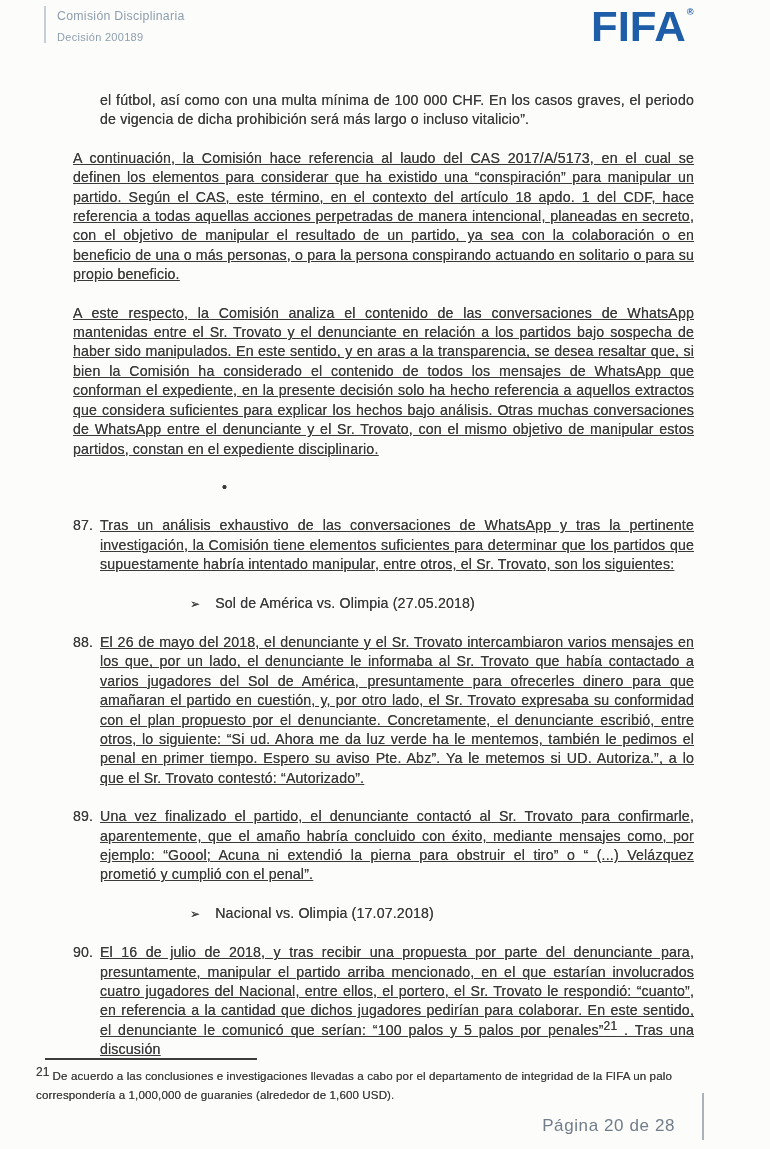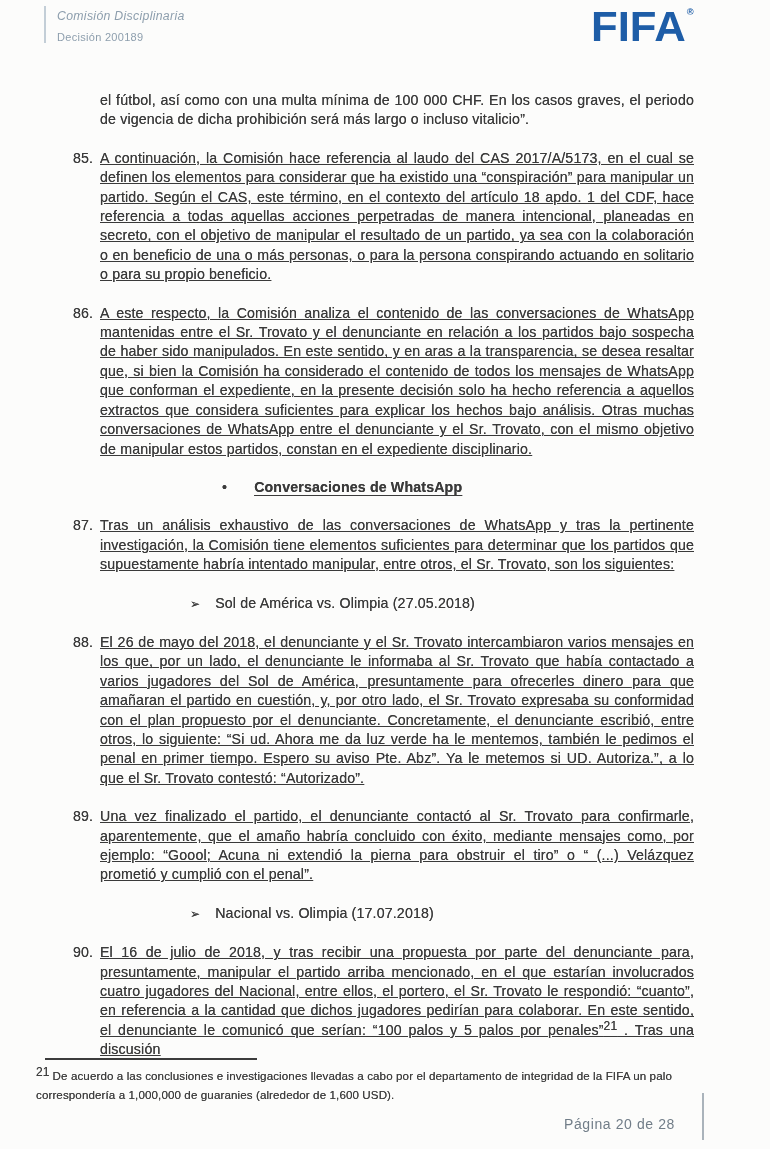--- a/index.html
+++ b/index.html
@@ -4,21 +4,21 @@
 <style>
   html,body{margin:0;padding:0;}
   body{
     width:770px;height:1149px;position:relative;overflow:hidden;
     background:#fcfcfb;
     font-family:"Liberation Sans","DejaVu Sans",sans-serif;
     color:#3a3a3a;
   }
   
   .hdr-rule{position:absolute;left:44px;top:6px;width:2px;height:37px;background:#c3ced7;}
-  .hdr-org{position:absolute;left:57px;top:9px;font-size:12.3px;color:#8d9ead;letter-spacing:.3px;font-style:italic;}
+  .hdr-org{position:absolute;left:57px;top:9px;font-size:12.3px;color:#8d9ead;letter-spacing:.3px;}
   .hdr-dec{position:absolute;left:57px;top:31px;font-size:11px;color:#8d9ead;letter-spacing:.3px;}
   .fifa-logo{
     position:absolute;top:6px;right:76px;
     font-size:42px;font-weight:900;color:#1e5da7;
     letter-spacing:0;line-height:1;transform:scaleX(1.04);transform-origin:right top;
   }
   .fifa-reg{font-size:9px;font-weight:700;vertical-align:26px;margin-left:1px;}
   
   .content{
     position:absolute;left:0;top:0;width:770px;box-sizing:border-box;
@@ -39,48 +39,45 @@
   sup.ref{font-size:12px;line-height:0;vertical-align:5px;}
   
   .fn-rule{position:absolute;left:45px;top:1058px;width:212px;height:2px;background:#3c3c3c;}
   .footnote{
     position:absolute;left:36px;top:1066px;width:672px;
     font-size:11.6px;line-height:19px;color:#3e3e3e;letter-spacing:.1px;
     text-shadow:0 0 .5px rgba(55,55,55,.8);
   }
   .footnote sup.ref{vertical-align:4px;margin-right:3px;}
   
-  .footer-page{position:absolute;top:1116px;right:95px;font-size:14px;color:#717d88;letter-spacing:.6px;}
+  .footer-page{position:absolute;top:1116px;right:95px;font-size:17px;color:#717d88;letter-spacing:.6px;}
   .footer-rule{position:absolute;left:702px;top:1093px;width:2px;height:47px;background:#aab3bb;}
 </style>
 </head>
 <body>
 
 <div class="hdr-rule"></div>
 <div class="hdr-org">Comisión Disciplinaria</div>
 <div class="hdr-dec">Decisión 200189</div>
 <div class="fifa-logo"><span>FIFA</span><span class="fifa-reg">®</span></div>
 
 <div class="content">
 
   <div class="cont-para">el fútbol, así como con una multa mínima de 100 000 CHF. En los casos graves, el periodo de vigencia de dicha prohibición será más largo o incluso vitalicio”.</div>
 
   <div class="para">
-    <div class="para-num">85.</div>
     <div class="para-txt">A continuación, la Comisión hace referencia al laudo del CAS 2017/A/5173, en el cual se definen los elementos para considerar que ha existido una “conspiración” para manipular un partido. Según el CAS, este término, en el contexto del artículo 18 apdo. 1 del CDF, hace referencia a todas aquellas acciones perpetradas de manera intencional, planeadas en secreto, con el objetivo de manipular el resultado de un partido, ya sea con la colaboración o en beneficio de una o más personas, o para la persona conspirando actuando en solitario o para su propio beneficio.</div>
   </div>
 
   <div class="para">
-    <div class="para-num">86.</div>
     <div class="para-txt">A este respecto, la Comisión analiza el contenido de las conversaciones de WhatsApp mantenidas entre el Sr. Trovato y el denunciante en relación a los partidos bajo sospecha de haber sido manipulados. En este sentido, y en aras a la transparencia, se desea resaltar que, si bien la Comisión ha considerado el contenido de todos los mensajes de WhatsApp que conforman el expediente, en la presente decisión solo ha hecho referencia a aquellos extractos que considera suficientes para explicar los hechos bajo análisis. Otras muchas conversaciones de WhatsApp entre el denunciante y el Sr. Trovato, con el mismo objetivo de manipular estos partidos, constan en el expediente disciplinario.</div>
   </div>
 
   <div class="section-bullet">
     <span class="marker">•</span>
-    <span class="label">Conversaciones de WhatsApp</span>
   </div>
 
   <div class="para">
     <div class="para-num">87.</div>
     <div class="para-txt">Tras un análisis exhaustivo de las conversaciones de WhatsApp y tras la pertinente investigación, la Comisión tiene elementos suficientes para determinar que los partidos que supuestamente habría intentado manipular, entre otros, el Sr. Trovato, son los siguientes:</div>
   </div>
 
   <div class="match-bullet">
     <span class="marker">➢</span>
     <span class="label">Sol de América vs. Olimpia (27.05.2018)</span>

